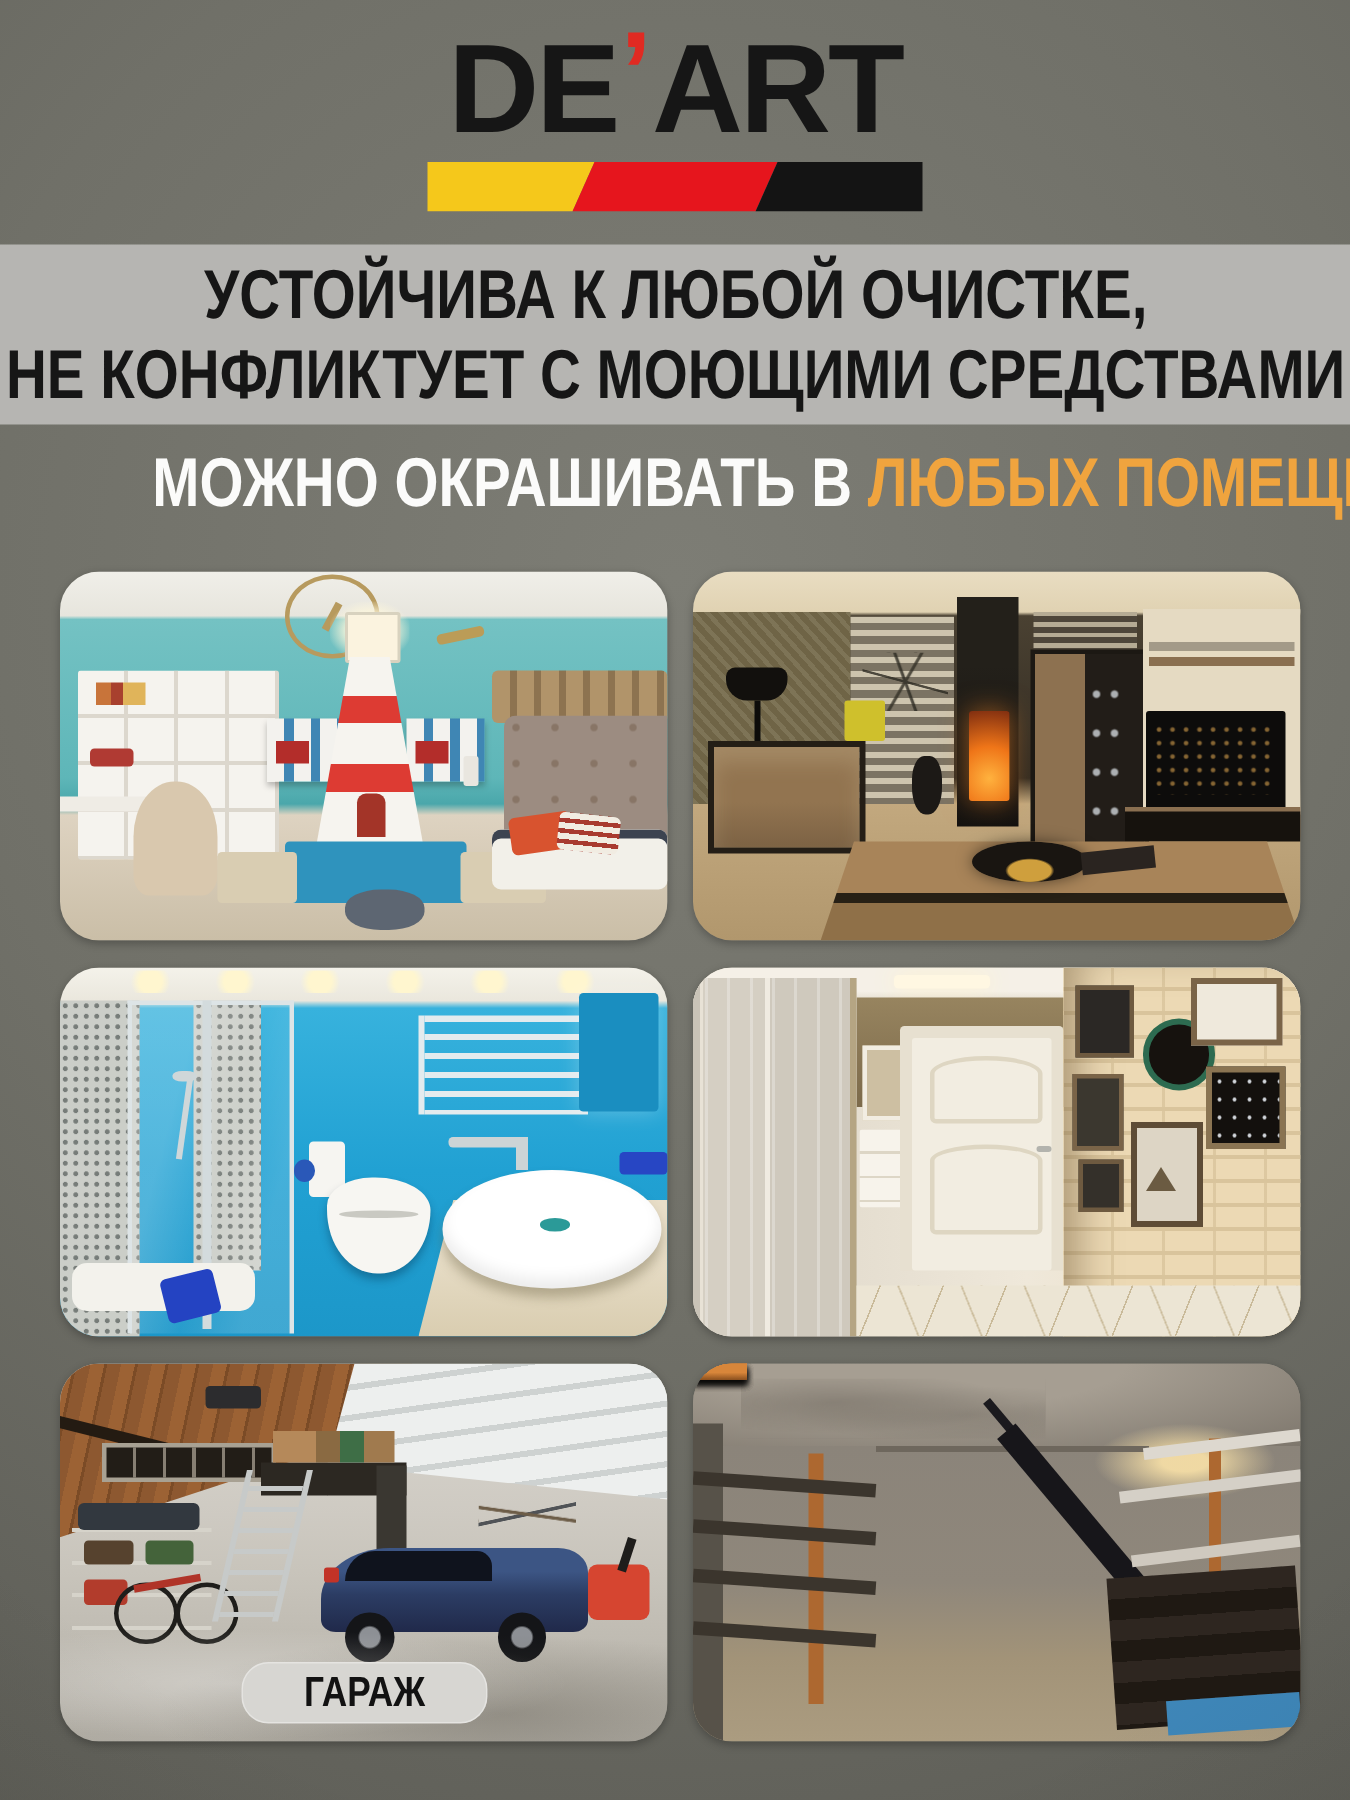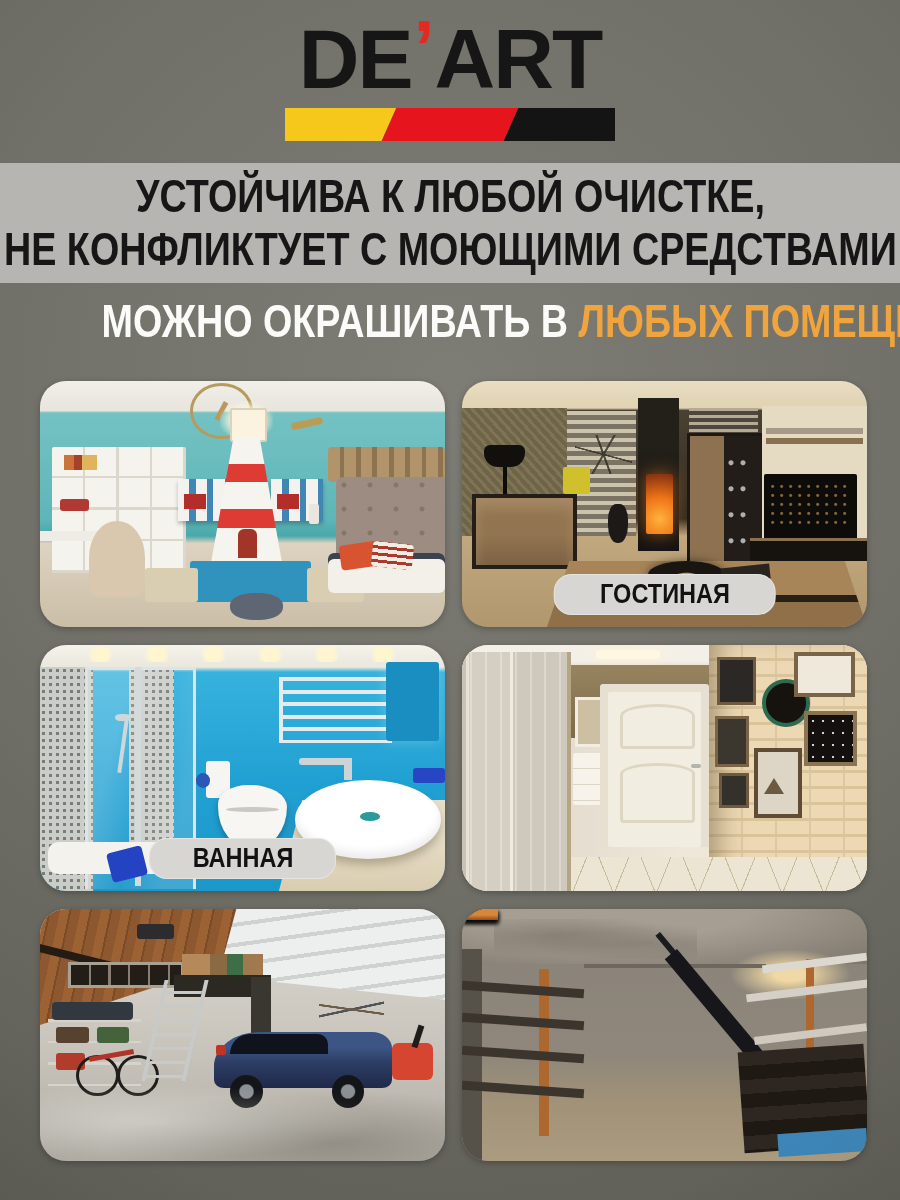--- a/index.html
+++ b/index.html
@@ -358,23 +358,20 @@
         <i class="abs l-bench"></i>
         <i class="abs l-sideboard"></i>
         <i class="abs l-lampshade"></i>
         <i class="abs l-lampstem"></i>
         <i class="abs l-vase"></i>
         <i class="abs l-floorvase"></i>
         <i class="abs l-table"></i>
         <i class="abs l-bowl"></i>
         <i class="abs l-mags"></i>
       </div>
-      <figcaption class="pill">
-        <span class="label cond">ГОСТИНАЯ</span>
-      </figcaption>
     </figure>
 
     <figure class="room-card">
       <div class="photo ph-bath">
         <i class="abs b-lights"></i>
         <i class="abs b-mosaic1"></i>
         <i class="abs b-mosaic2"></i>
         <i class="abs b-glass"></i>
         <i class="abs b-glassbar"></i>
         <i class="abs b-showerhose"></i>
@@ -387,23 +384,20 @@
         <i class="abs b-roll"></i>
         <i class="abs b-bowl"></i>
         <i class="abs b-seam"></i>
         <i class="abs b-counter"></i>
         <i class="abs b-sink"></i>
         <i class="abs b-drain"></i>
         <i class="abs b-faucet"></i>
         <i class="abs b-faucet2"></i>
         <i class="abs b-towelR"></i>
       </div>
-      <figcaption class="pill">
-        <span class="label cond">ВАННАЯ</span>
-      </figcaption>
     </figure>
 
     <figure class="room-card">
       <div class="photo ph-corr">
         <i class="abs c-ceil"></i>
         <i class="abs c-light"></i>
         <i class="abs c-wallbrown"></i>
         <i class="abs c-ward"></i>
         <i class="abs c-wardstreak"></i>
         <i class="abs c-mirror"></i>
@@ -448,20 +442,23 @@
         <i class="abs g-car"></i>
         <i class="abs g-carwin"></i>
         <i class="abs g-wheel1"></i>
         <i class="abs g-wheel2"></i>
         <i class="abs g-tail"></i>
         <i class="abs g-snow"></i>
         <i class="abs g-snowh"></i>
         <i class="abs g-tools"></i>
         <i class="abs g-stain"></i>
       </div>
+      <figcaption class="pill">
+        <span class="label cond">ГАРАЖ</span>
+      </figcaption>
     </figure>
 
     <figure class="room-card tall">
       <div class="photo ph-base">
         <i class="abs p-ceil"></i>
         <i class="abs p-blotch"></i>
         <i class="abs p-glow"></i>
         <i class="abs p-wallline"></i>
         <i class="abs p-rail"></i>
         <i class="abs p-stringer"></i>

